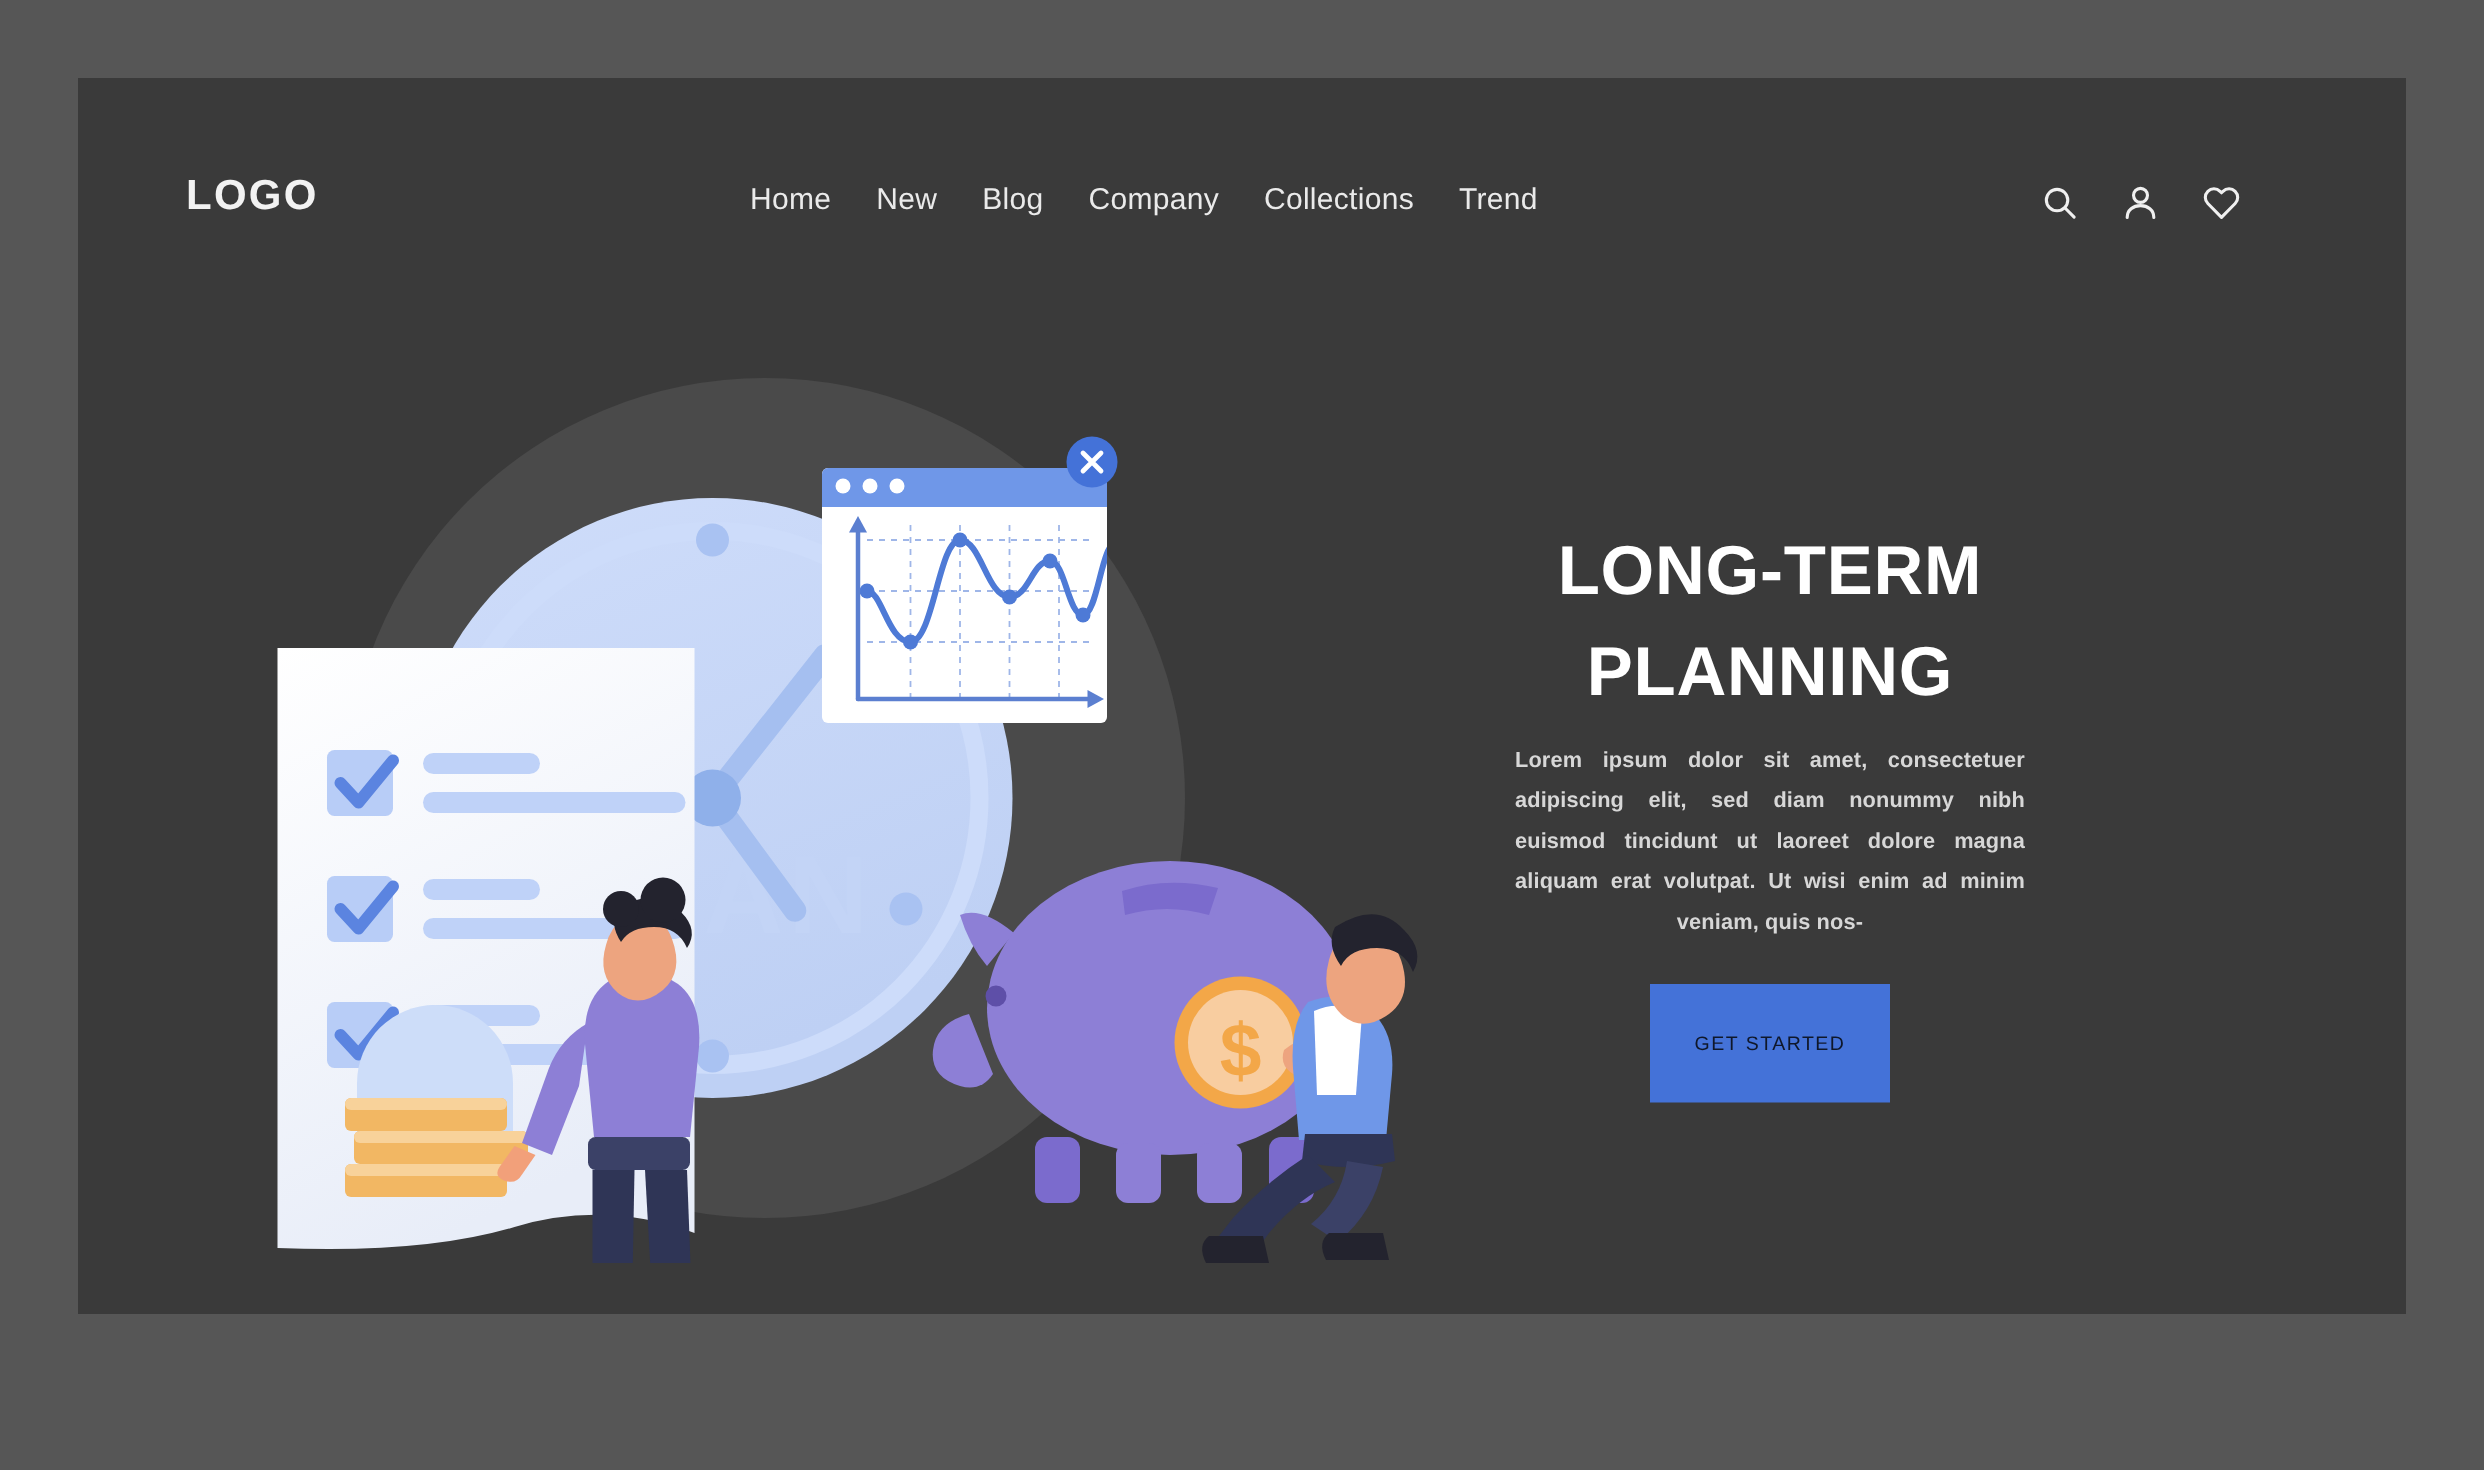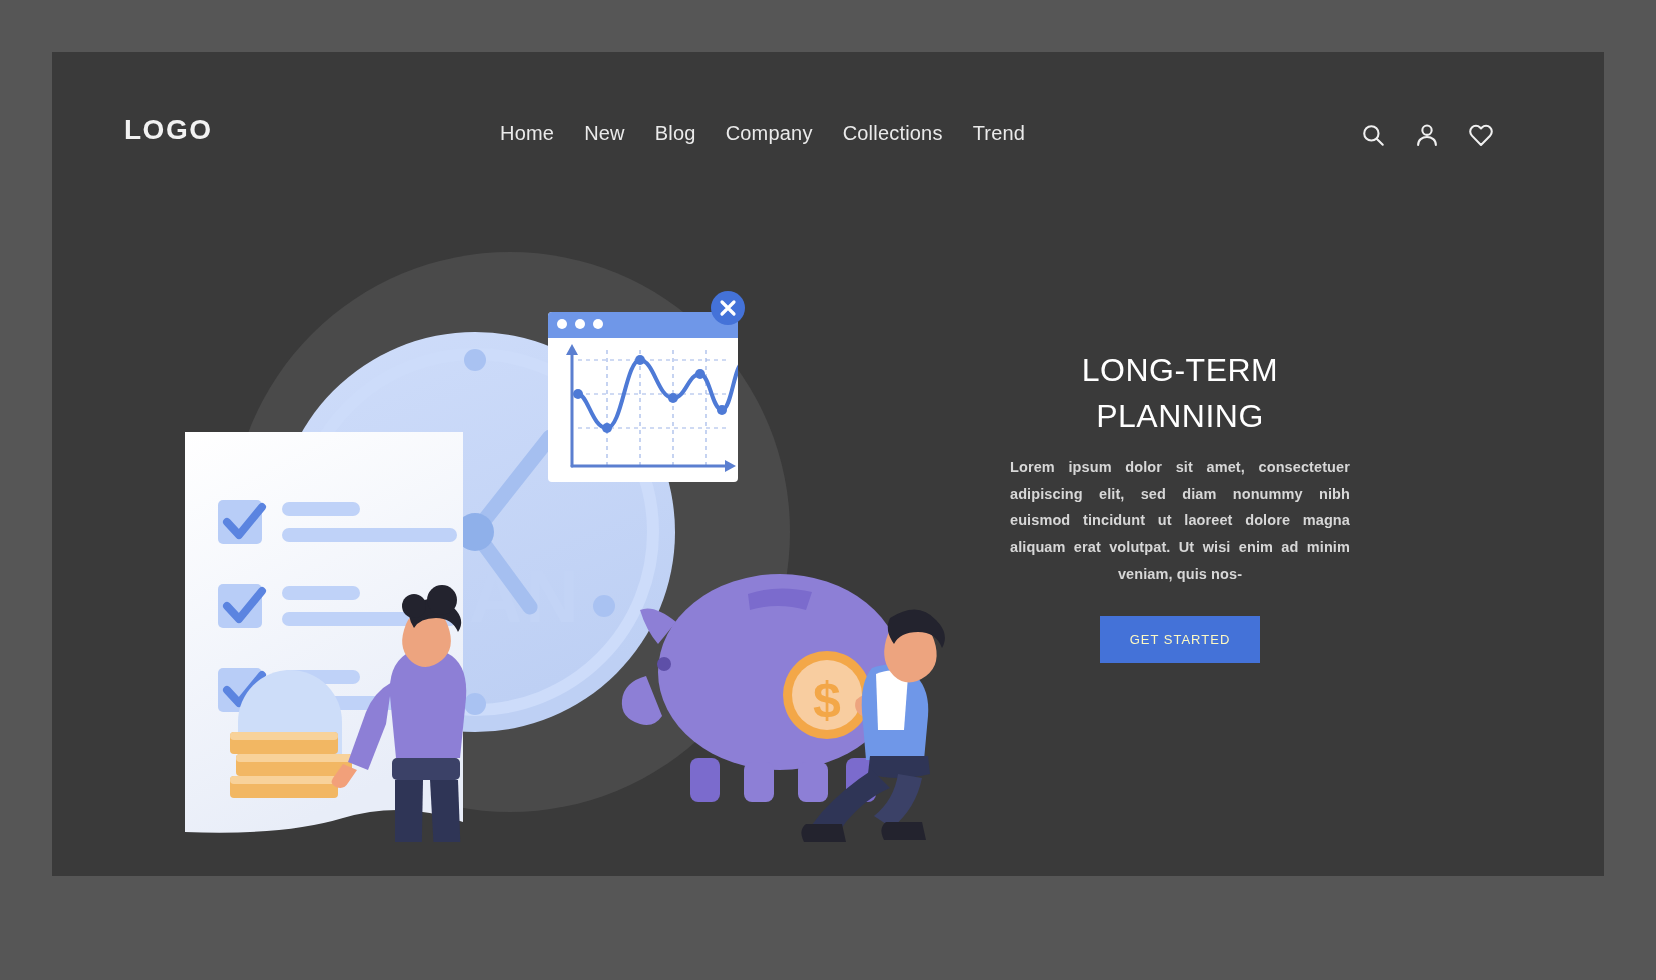--- a/index.html
+++ b/index.html
@@ -52,44 +52,44 @@
 
   
   .hero-text {
     position: absolute;
     left: 958px; top: 295px;
     width: 340px;
     text-align: center;
   }
   .hero-title {
     color: #ffffff;
-    font-size: 32px;
+    font-size: 46px;
     line-height: 1.45;
-    font-weight: 400;
+    font-weight: 700;
     letter-spacing: .5px;
     white-space: pre-line;
   }
   .hero-para {
     margin-top: 14px;
     color: #d7d7d7;
     font-size: 14.5px;
     line-height: 1.85;
     text-align: justify;
     text-align-last: center;
     letter-spacing: .1px;
     font-weight: bold;
   }
   .cta {
     display: inline-block;
     margin-top: 28px;
     background: #4472d8;
-    color: #fef9c3;
+    color: #0f172a;
     font-size: 13px;
     letter-spacing: 1px;
-    padding: 16px 30px;
+    padding: 32px 30px;
     border: none;
     cursor: pointer;
     font-family: "Liberation Sans", sans-serif;
   }
 
   
   .illus {
     position: absolute;
     left: 78px; top: 150px;
     width: 830px; height: 640px;

